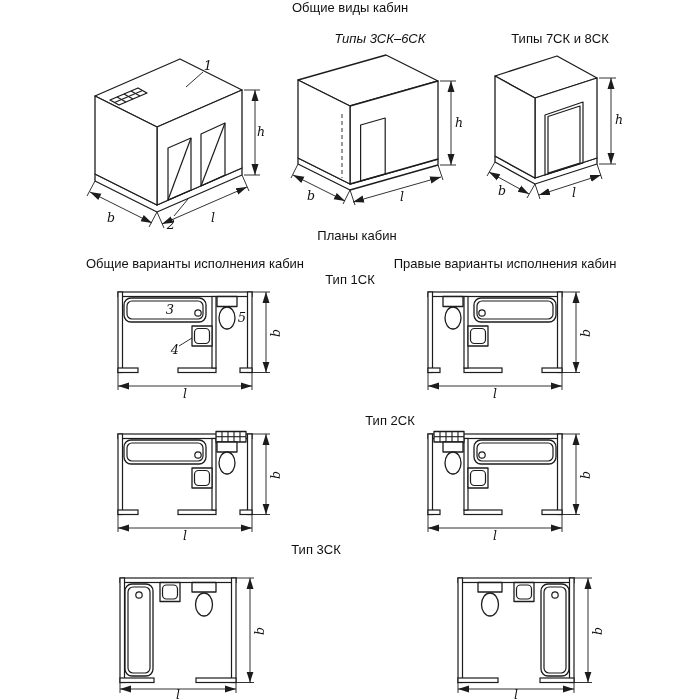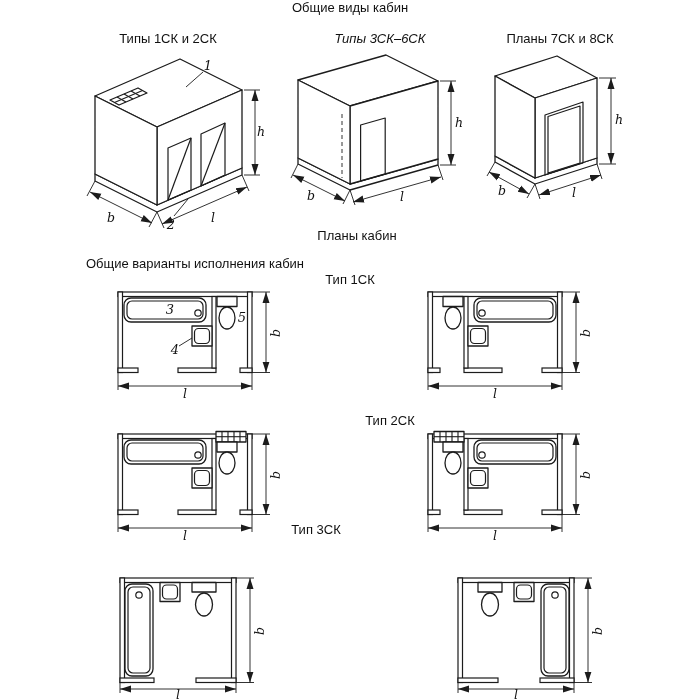--- a/index.html
+++ b/index.html
@@ -23,28 +23,28 @@
 
   <svg width="0" height="0">
       <defs>
     <marker id="ar" viewBox="0 0 10 10" refX="10" refY="5" markerWidth="11" markerHeight="11" markerUnits="userSpaceOnUse" orient="auto-start-reverse">
       <path d="M0,1.8 L10,5 L0,8.2 Z" fill="#1c1c1c"></path>
     </marker>
   </defs>
     </svg>
 
   <div class="h" style="left:0;top:3;width:700px;">Общие виды кабин</div>
-  <div class="h" style="left:68px;top:31px;width:200px;">Типы 1СК и 2СК</div>
   <div class="h" style="left:280px;top:31px;width:200px;font-style:italic;">Типы 3СК–6СК</div>
-  <div class="h" style="left:460px;top:31px;width:200px;">Планы 7СК и 8СК</div>
+  <div class="h" style="left:460px;top:31px;width:200px;">Типы 7СК и 8СК</div>
   <div class="h" style="left:11px;top:228px;width:692px;">Планы кабин</div>
   <div class="h" style="left:45px;top:256px;width:300px;">Общие варианты исполнения кабин</div>
+  <div class="h" style="left:355px;top:256px;width:300px;">Правые варианты исполнения кабин</div>
   <div class="h" style="left:0;top:272px;width:700px;">Тип 1СК</div>
   <div class="h" style="left:0;top:413px;width:700px;margin-left:40px;">Тип 2СК</div>
-  <div class="h" style="left:0;top:522px;width:632px;">Тип 3СК</div>
+  <div class="h" style="left:0;top:542px;width:632px;">Тип 3СК</div>
 
   <svg style="left:62px;top:50px;" width="205" height="192" viewBox="0 0 205 192">
     <g>
       <path class="fw" d="M33,131 L95,162 L180,125 L180,118 L95,155 L33,124 Z"></path>
       <path class="fw" d="M95,77 L180,40 L118,9 L33,46 Z"></path>
       <path class="fw" d="M95,155 L180,118 L180,40 L95,77 Z"></path>
       <path class="fw" d="M33,124 L95,155 L95,77 L33,46 Z"></path>
     </g>
     <g>
       <path class="ln" d="M106,150 L129,140 L129,88 L106,98 Z"></path>

